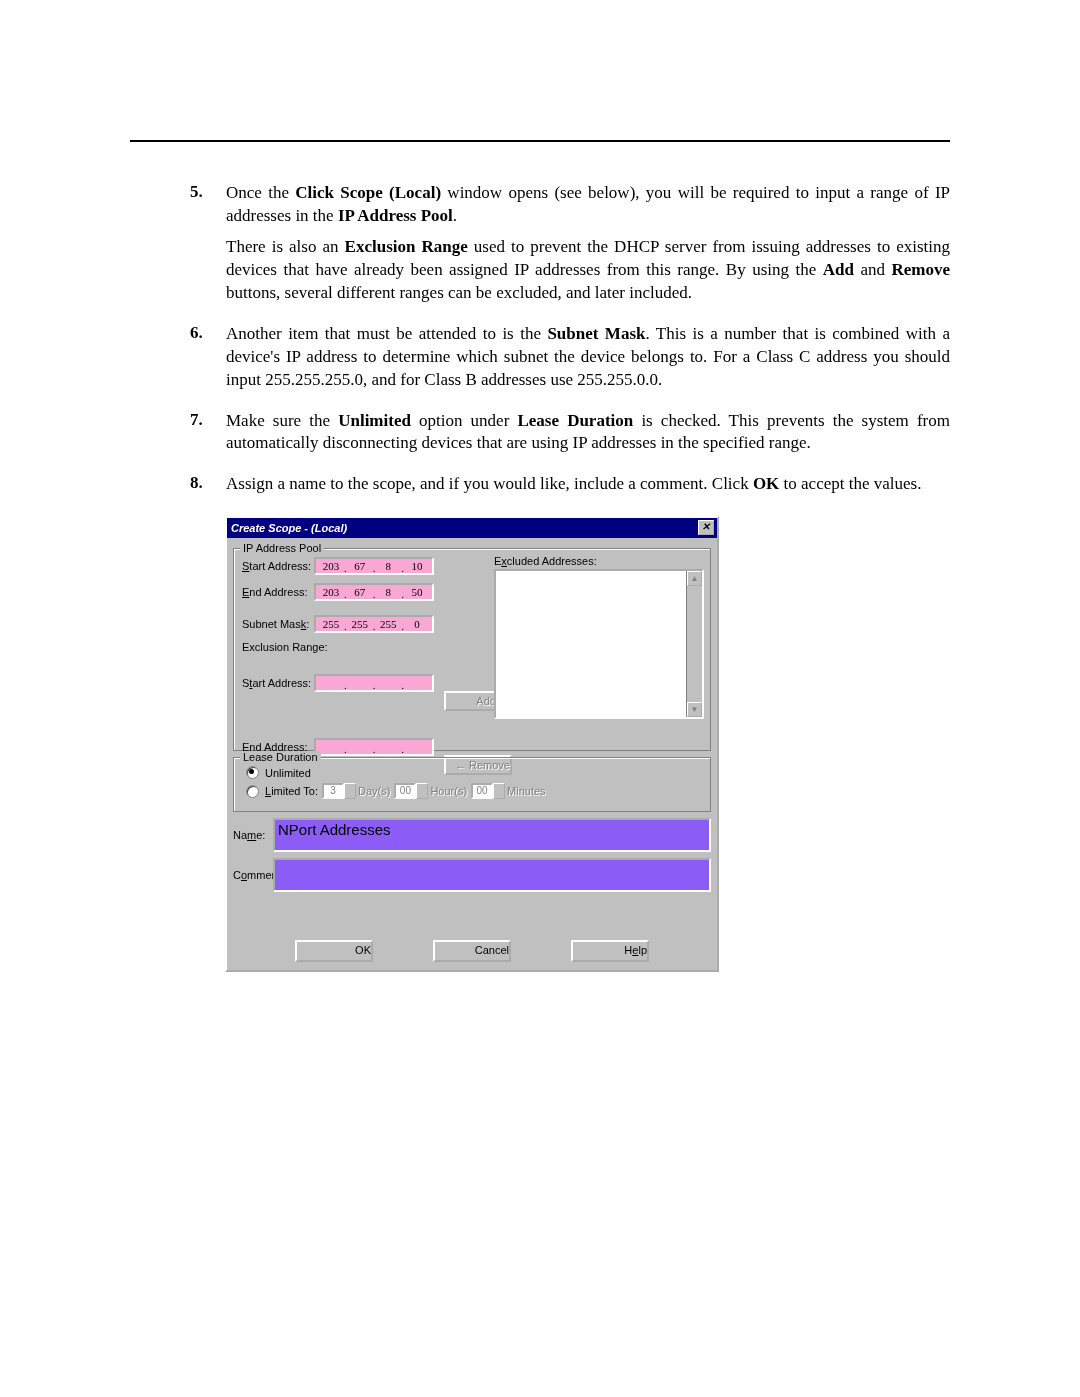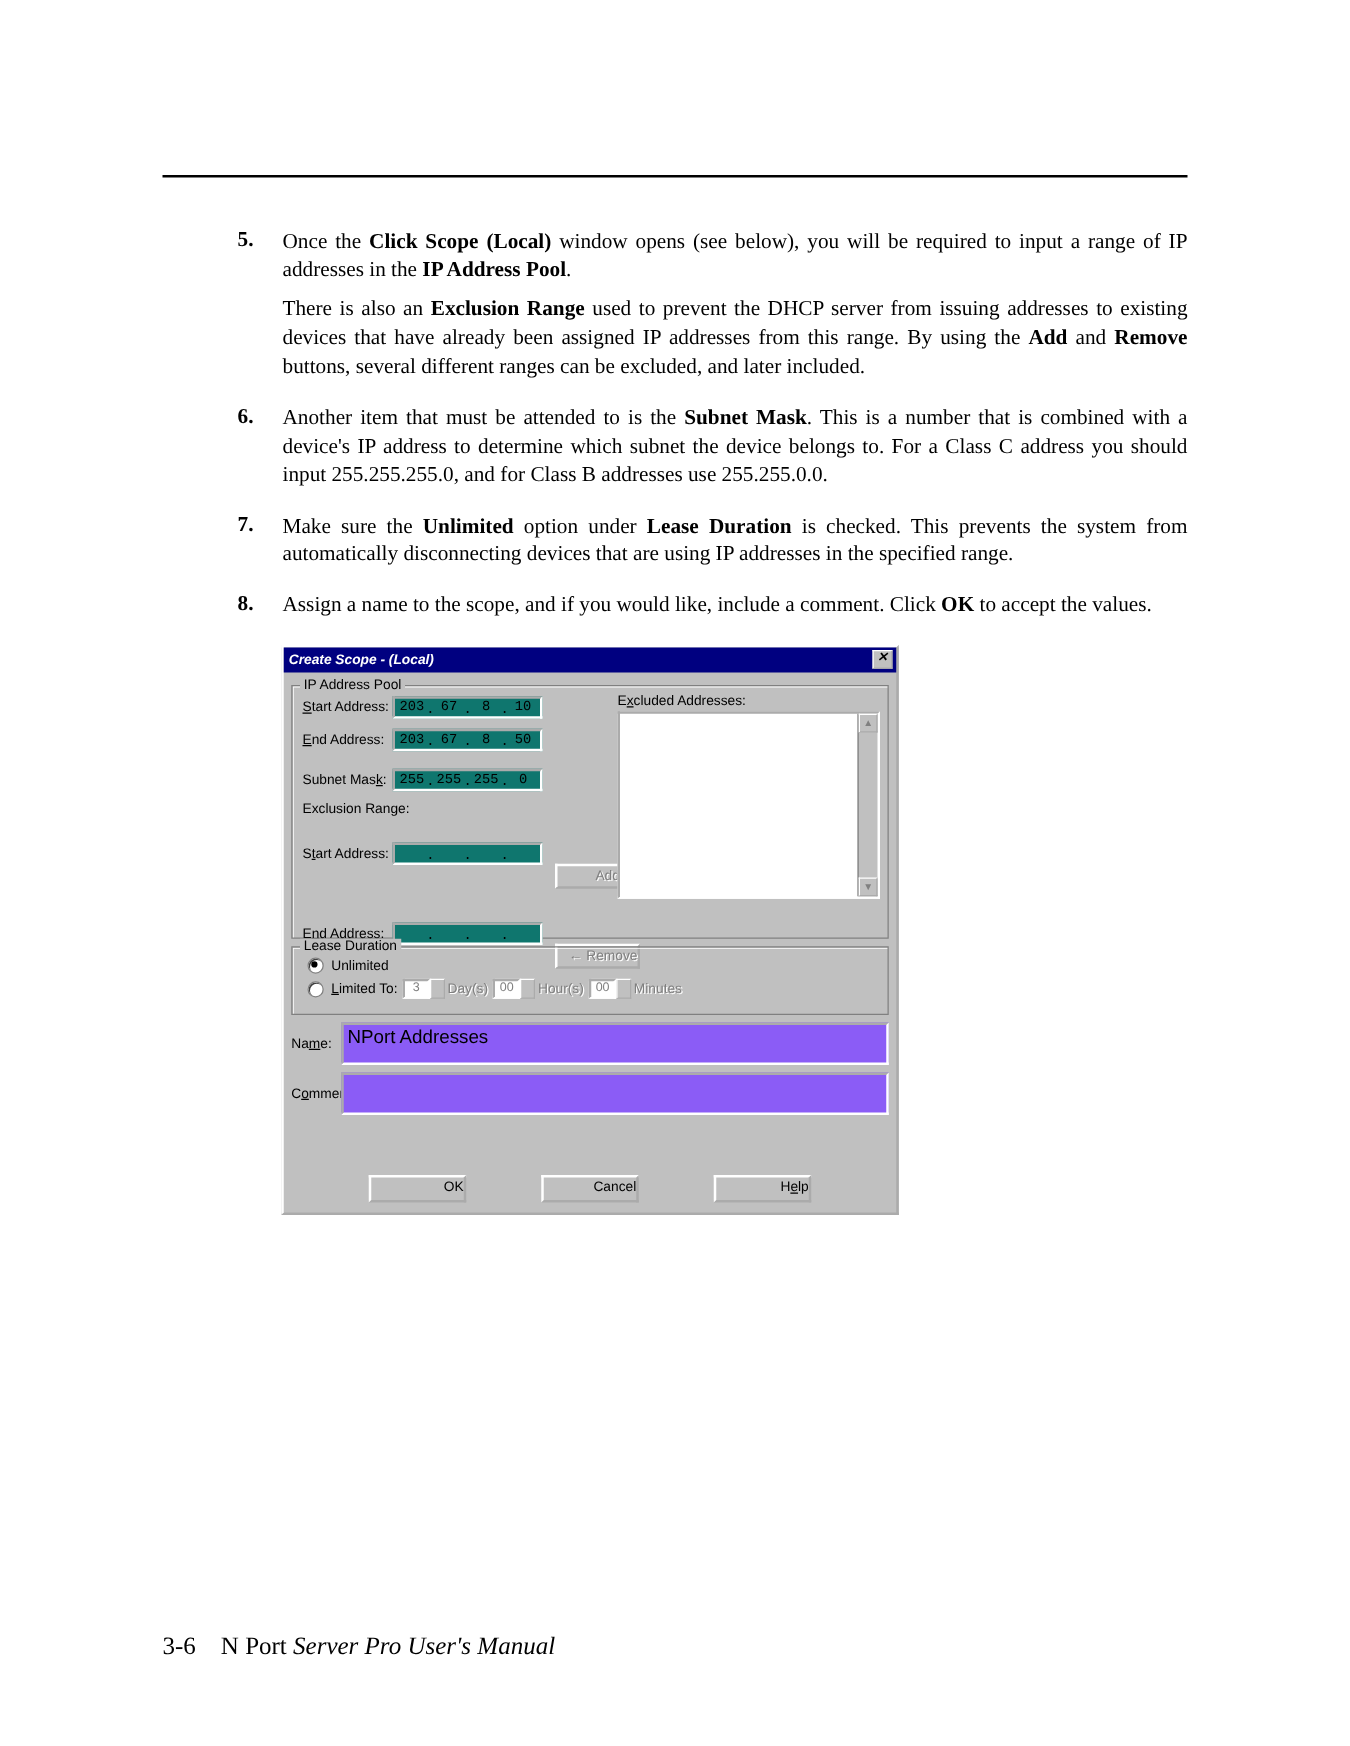--- a/index.html
+++ b/index.html
@@ -104,25 +104,25 @@
     align-items: center;
     margin-bottom: 8px;
   }
   .row .lbl {
     width: 72px;
     flex-shrink: 0;
   }
   .ipbox {
     width: 120px;
     height: 18px;
-    background: #0f766e;
+    background: #f9a8d4;
     border: 2px inset #fff;
     display: flex;
     align-items: center;
-    font-family: Liberation Mono, monospace;
+    font-family: Liberation Serif, serif;
     font-size: 11px;
     box-sizing: border-box;
     padding: 0 2px;
   }
   .ipbox .oct {
     flex: 1;
     text-align: center;
     padding: 0 1px;
   }
   .ipbox .dot {
@@ -421,18 +421,13 @@
 
       <div class="btnrow">
         <div class="btn">OK</div>
         <div class="btn">Cancel</div>
         <div class="btn"><span>H</span><span class="under">e</span><span>lp</span></div>
       </div>
 
     </div>
   </div>
 
-  <div class="footer">
-    <span class="pg">3-6</span>
-    &nbsp;&nbsp;
-    <span>N Port </span><span class="title-it">Server Pro User's Manual</span>
-  </div>
 </div>
 
 </body></html>

